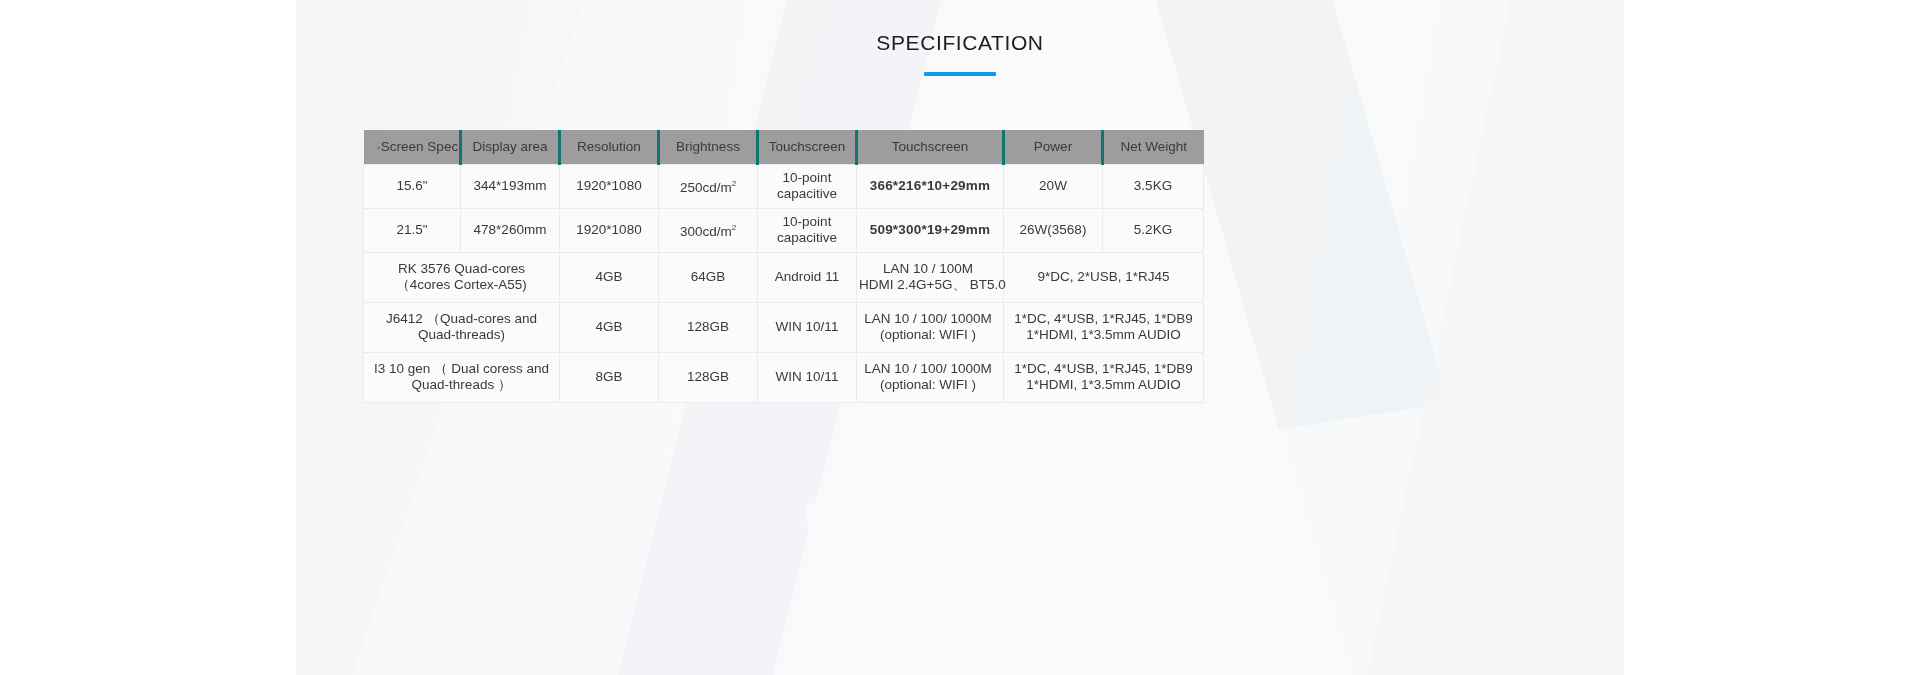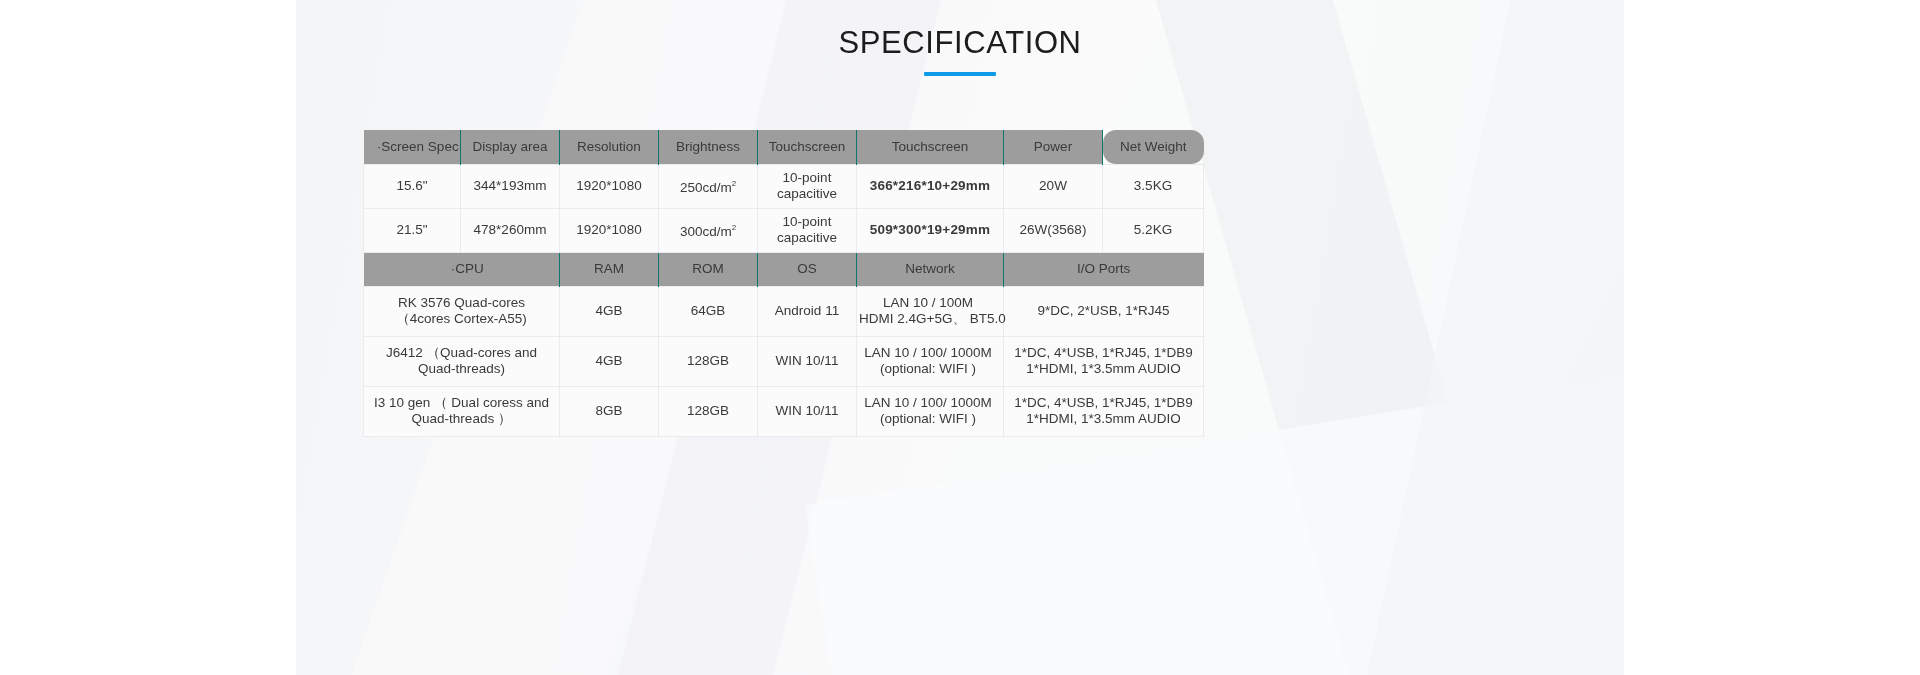--- a/index.html
+++ b/index.html
@@ -29,42 +29,42 @@
   .d6 { width:300px; height:900px; left:1150px; top:-120px; transform:rotate(12deg); background:#f3f4f6; }
   .edge { position:absolute; top:0; height:675px; width:60px; background:#ffffff; }
   .edgeL { left:0; width:296px; }
   .edgeR { right:0; width:296px; }
 
   
   #title-block {
     position:absolute; left:0; top:26px; width:1920px; text-align:center;
   }
   #title-block .line {
-    font-size:31px; font-weight:300; color:#1c1c1c;
+    font-size:21px; font-weight:300; color:#1c1c1c;
     letter-spacing:.6px; line-height:33px;
   }
   #accent {
     width:72px; height:4px; margin:13px auto 0;
     border-radius:1px;
   }
 
   
   #spec-table {
     position:absolute; left:363px; top:130px;
     width:840px;
     border-collapse:collapse;
     table-layout:fixed;
   }
   #spec-table td {
     font-size:13.5px; color:#3a3a3a; text-align:center;
     vertical-align:middle; line-height:16px;
   }
   tr.header-row td {
     background:#9d9d9d; color:#ffffff; font-size:13.5px;
-    height:34px; border-left:1px solid #0f766e; font-weight:400;
+    height:34px; border-left:3px solid #0f766e; font-weight:400;
   }
   tr.header-row td:first-child { border-left:none; }
   tr.header-row td.left { text-align:left; padding-left:12px; }
 
   tr.data-row td {
     background:#fbfbfc; height:44px;
     border:1px solid #ebebed;
     padding:4px 6px;
   }
   tr.data-row td.bold { font-weight:bold; color:#2b2b2b; letter-spacing:.2px; }
@@ -108,21 +108,21 @@
   <tbody>
 
     <tr class="header-row">
       <td class="left" style="background: rgb(157, 157, 157);">·Screen Spec</td>
       <td style="background: rgb(157, 157, 157);">Display area</td>
       <td style="background: rgb(157, 157, 157);">Resolution</td>
       <td style="background: rgb(157, 157, 157);">Brightness</td>
       <td style="background: rgb(157, 157, 157);">Touchscreen</td>
       <td style="background: rgb(157, 157, 157);">Touchscreen</td>
       <td style="background: rgb(157, 157, 157);">Power</td>
-      <td style="background: rgb(157, 157, 157); border-radius: 13px;">Net Weight</td>
+      <td style="background: rgb(157, 157, 157);">Net Weight</td>
     </tr>
 
     <tr class="data-row">
       <td>15.6"</td>
       <td>344*193mm</td>
       <td>1920*1080</td>
       <td><span>250cd/m</span><sup>2</sup></td>
       <td>
         <div>10-point</div>
         <div>capacitive</div>
@@ -139,28 +139,20 @@
       <td><span>300cd/m</span><sup>2</sup></td>
       <td>
         <div>10-point</div>
         <div>capacitive</div>
       </td>
       <td class="bold">509*300*19+29mm</td>
       <td>26W(3568)</td>
       <td>5.2KG</td>
     </tr>
 
-    <tr class="header-row">
-      <td class="left" colspan="2" style="background: rgb(157, 157, 157);">·CPU</td>
-      <td style="background: rgb(157, 157, 157);">RAM</td>
-      <td style="background: rgb(157, 157, 157);">ROM</td>
-      <td style="background: rgb(157, 157, 157);">OS</td>
-      <td style="background: rgb(157, 157, 157);">Network</td>
-      <td colspan="2" style="background: rgb(157, 157, 157);">I/O Ports</td>
-    </tr>
 
     <tr class="data-row tall">
       <td colspan="2">
         <div>RK 3576 Quad-cores</div>
         <div>（4cores  Cortex-A55)</div>
       </td>
       <td>4GB</td>
       <td>64GB</td>
       <td>Android 11</td>
       <td class="leftcell">

